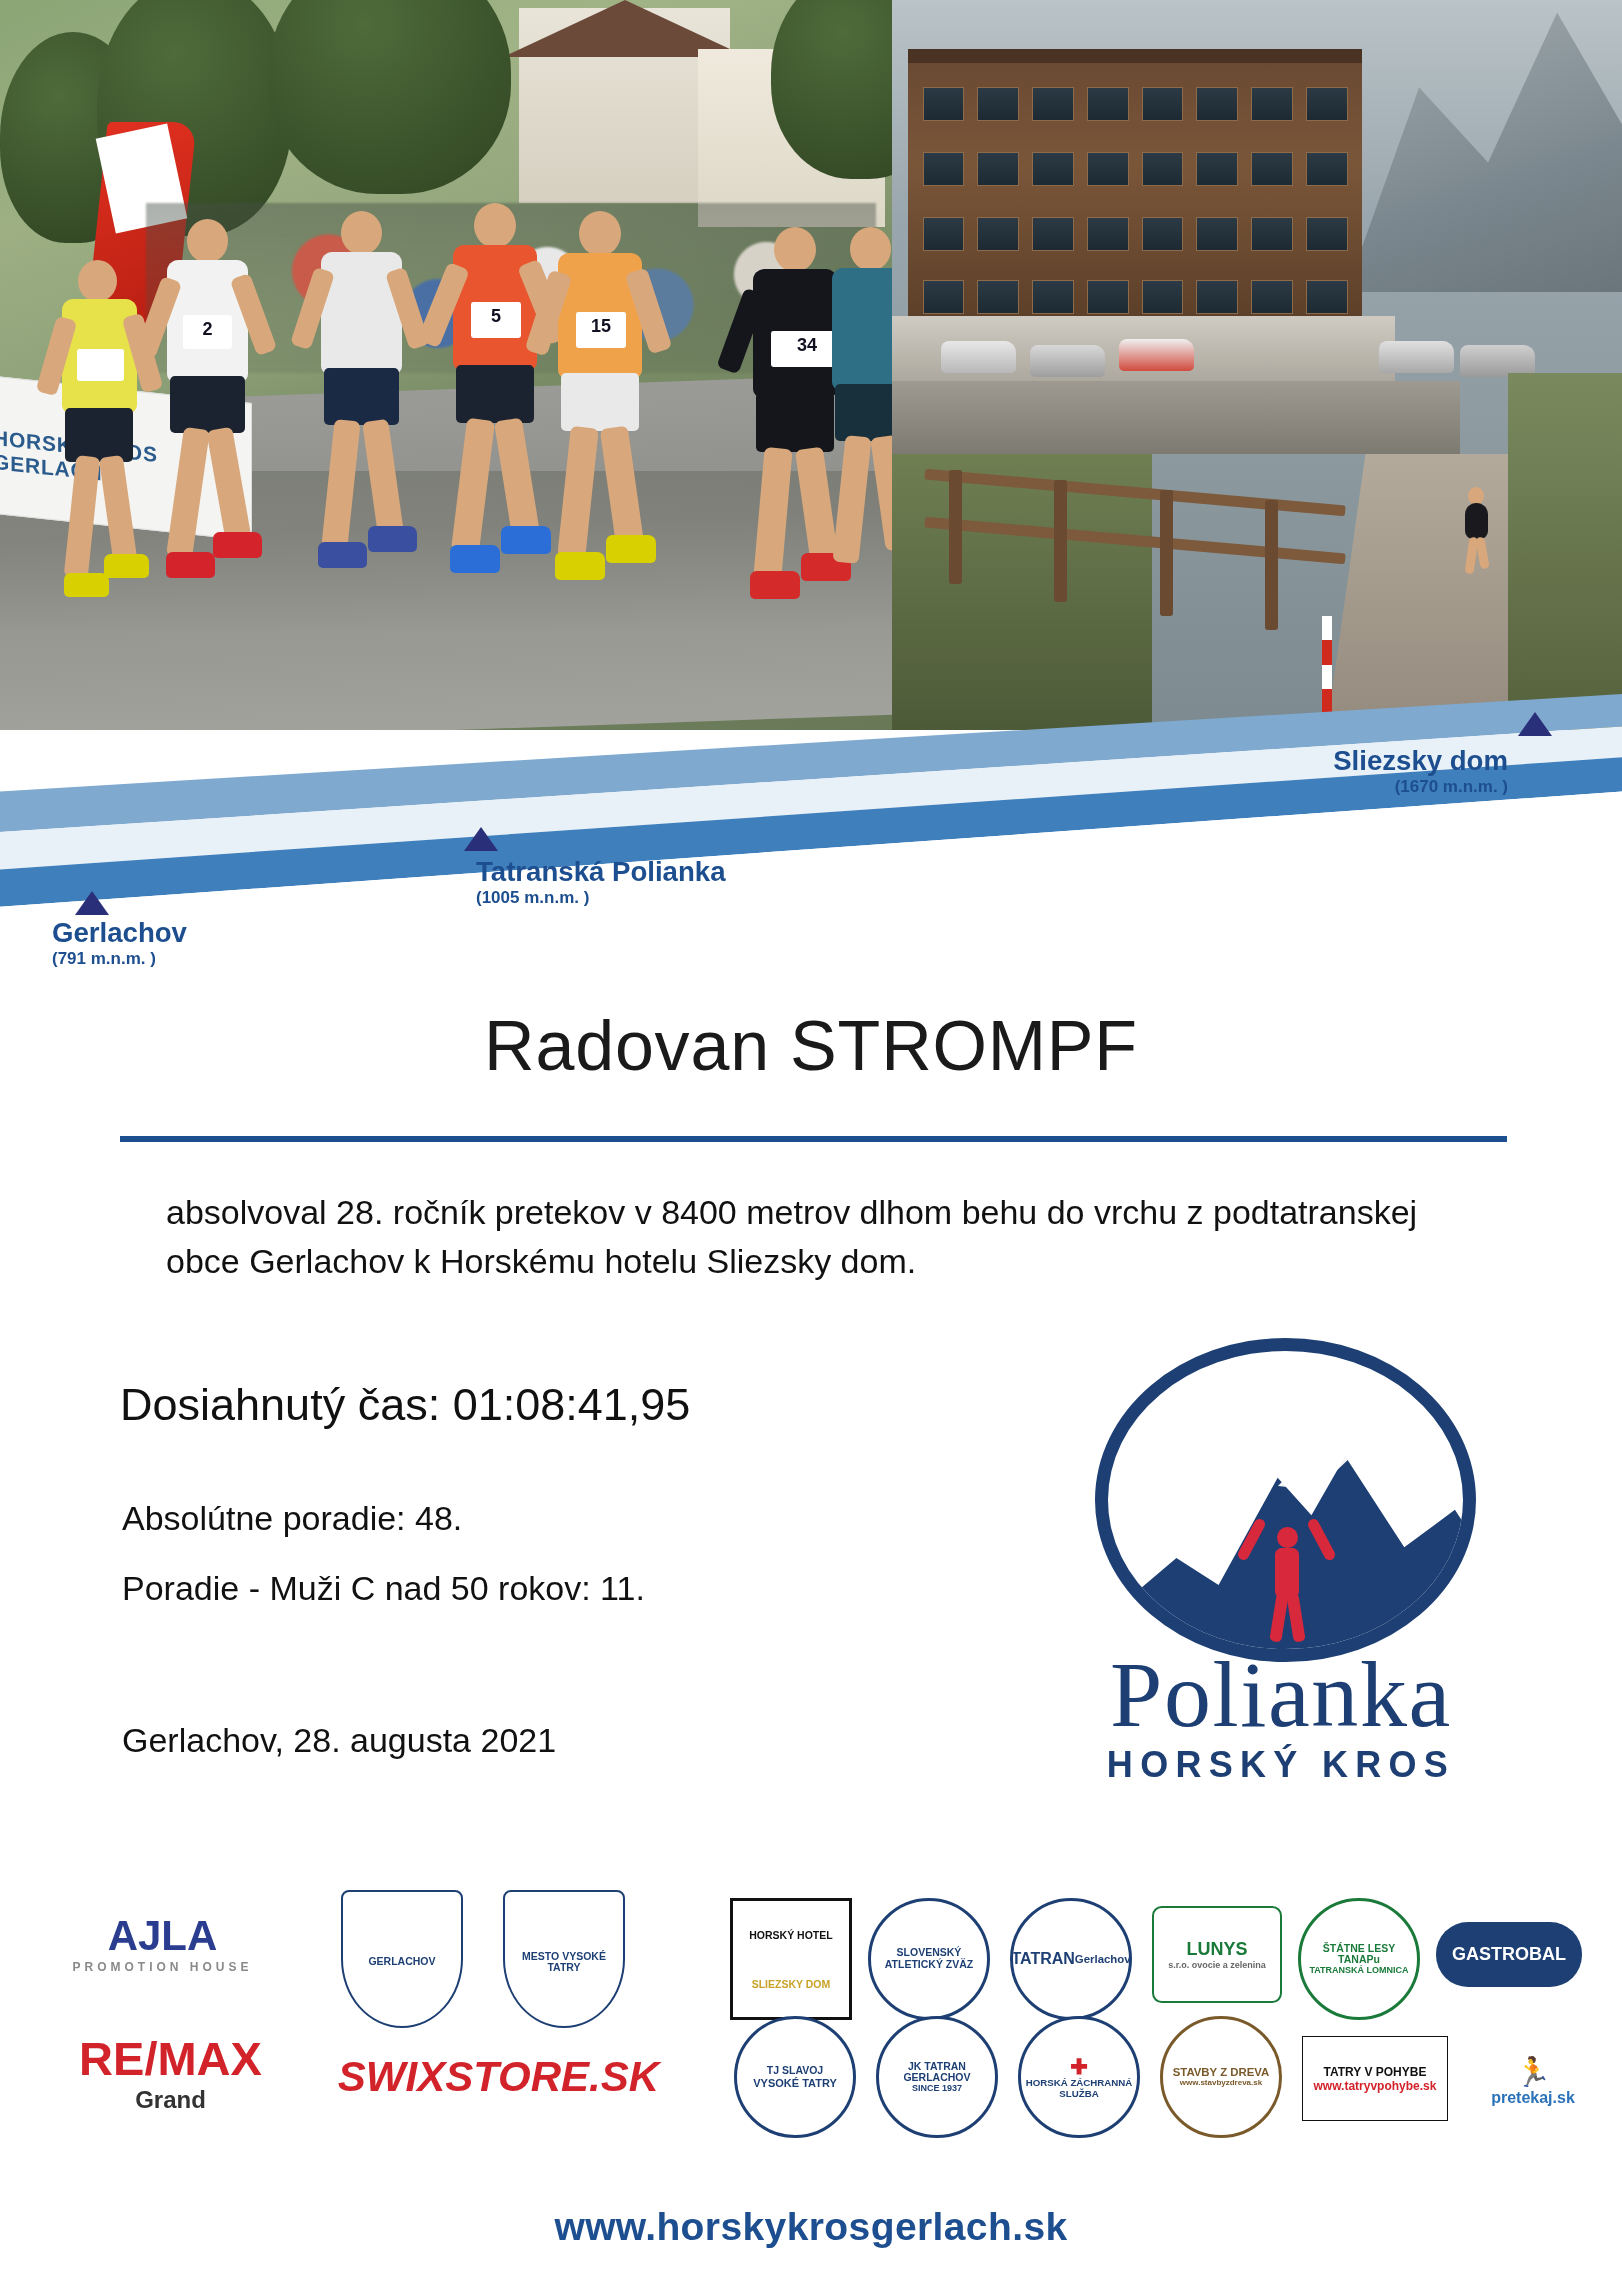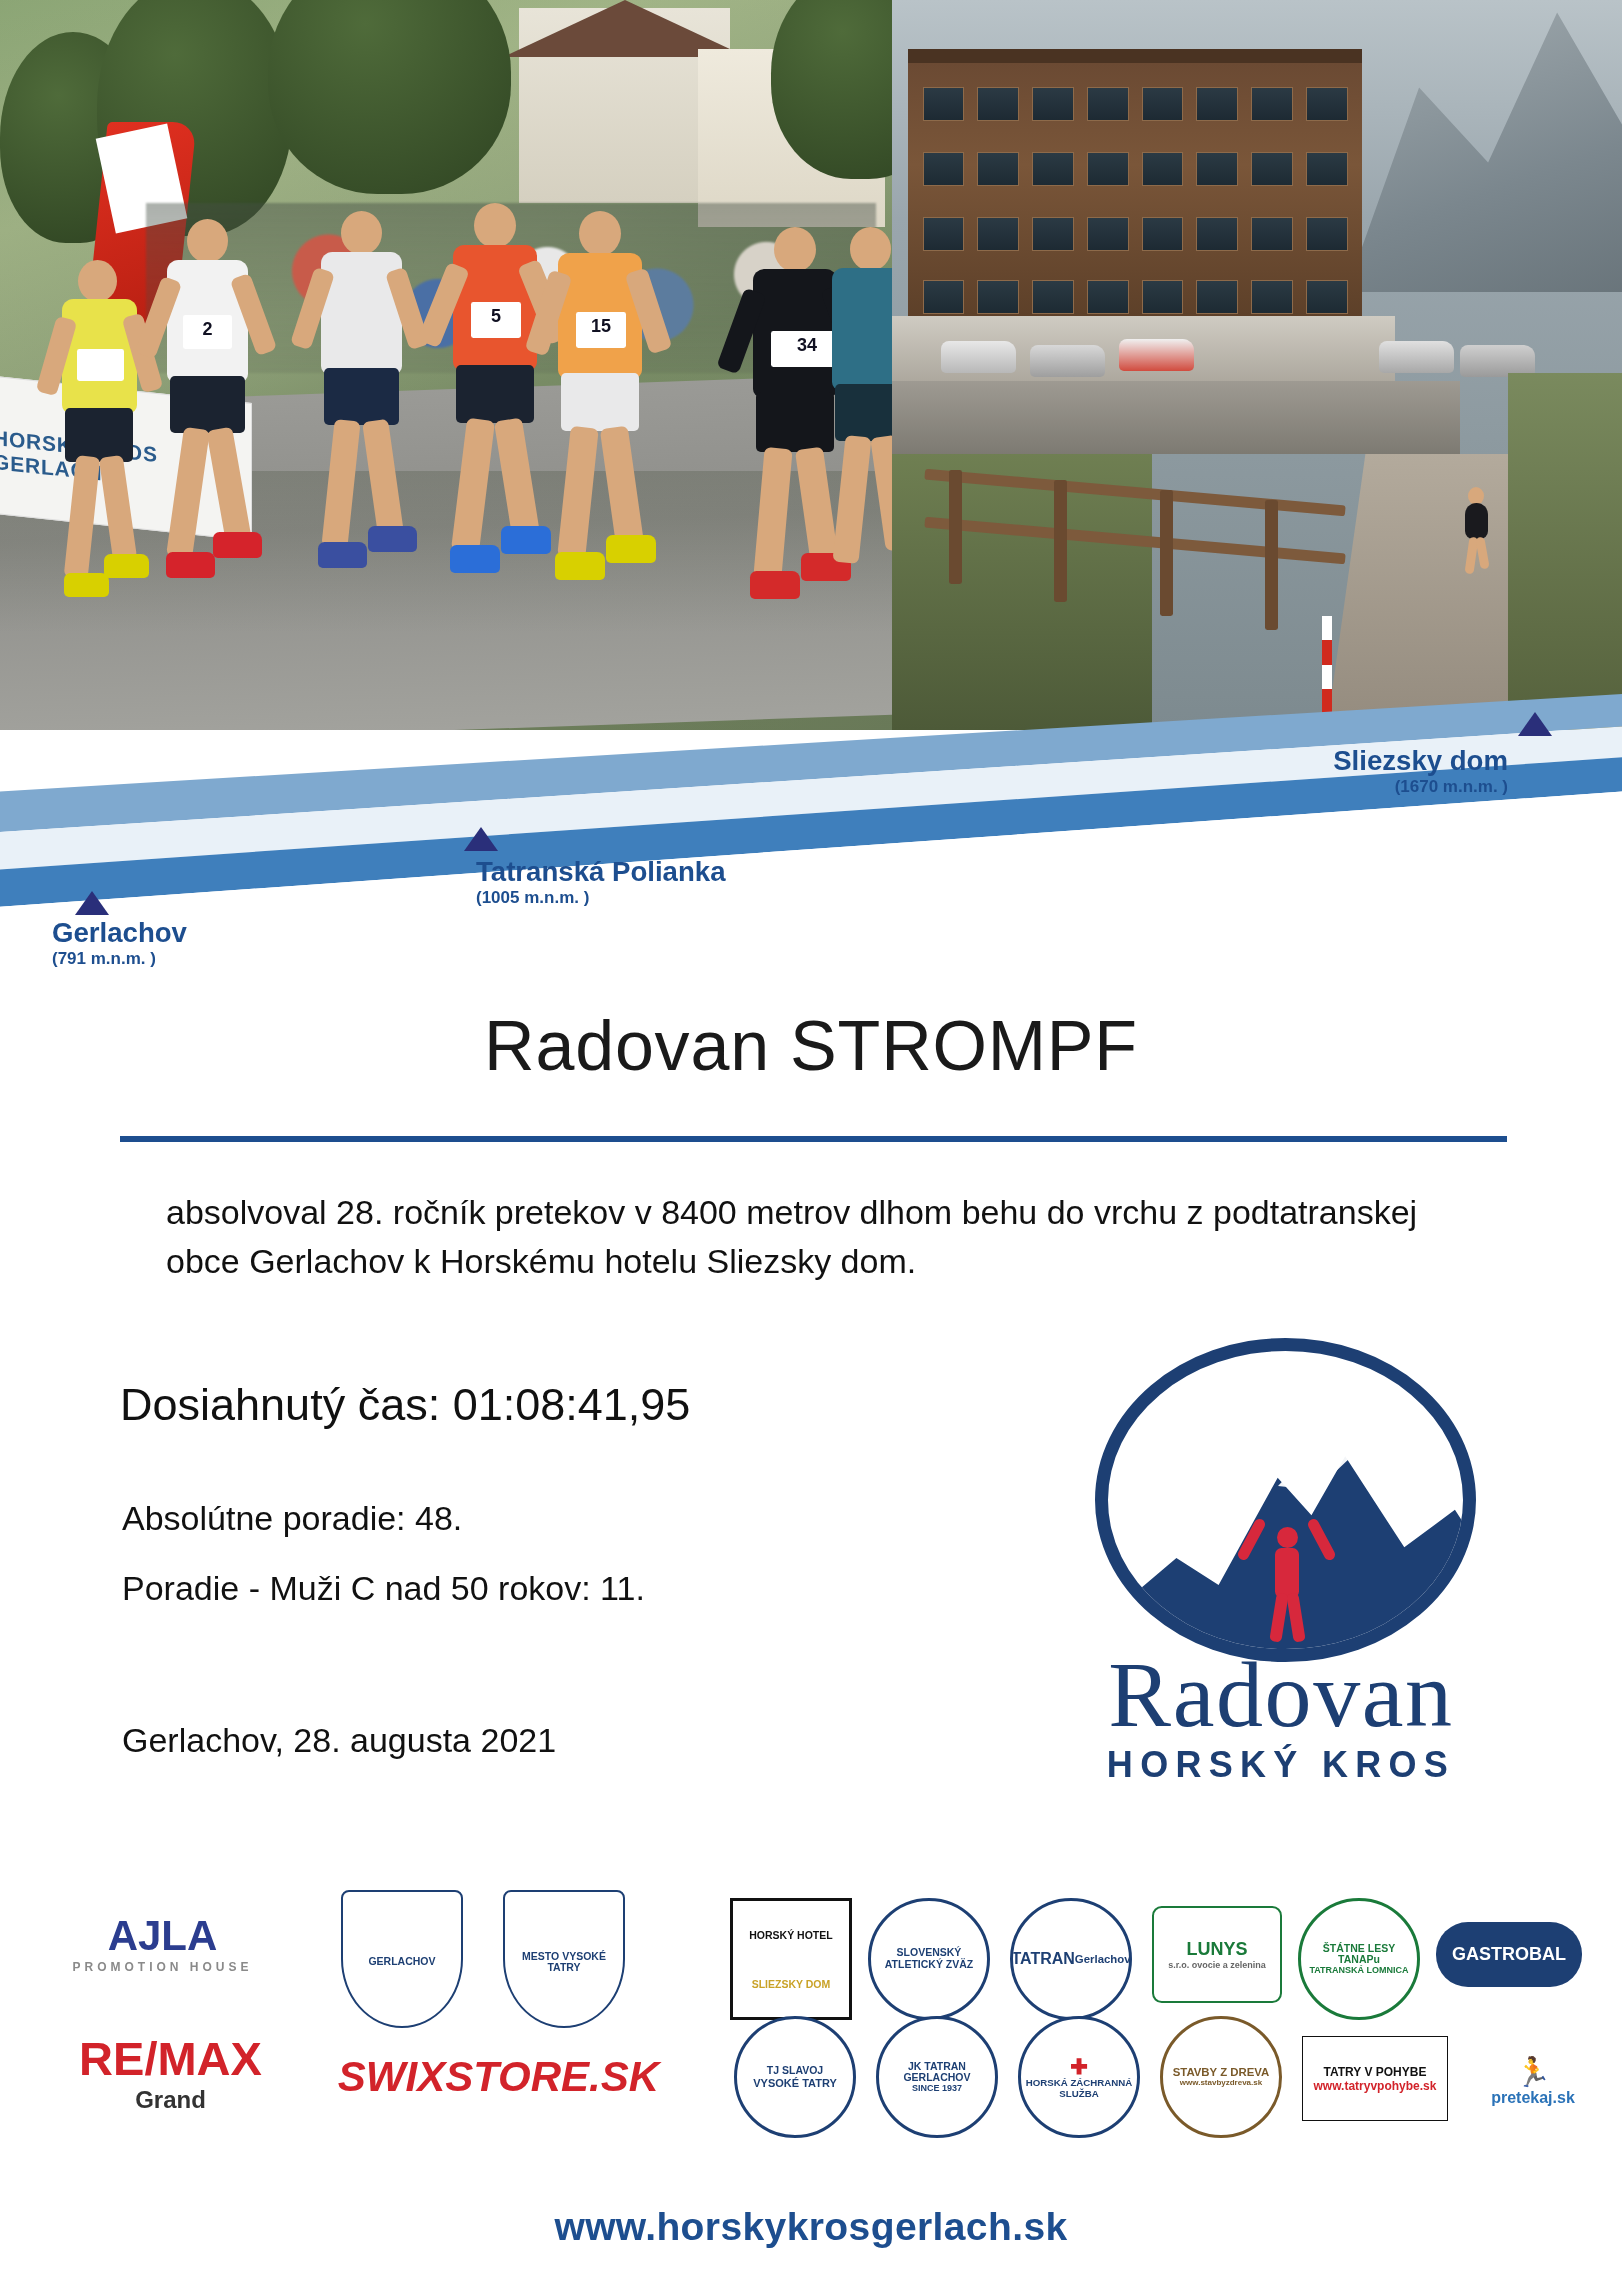--- a/index.html
+++ b/index.html
@@ -563,21 +563,21 @@
       <div class="logo-snow"></div>
     </div>
     <div class="logo-person">
       <div class="lp-armL"></div>
         <div class="lp-armR"></div>
       <div class="lp-head"></div>
         <div class="lp-body"></div>
       <div class="lp-legL"></div>
         <div class="lp-legR"></div>
     </div>
-    <div class="logo-word">Radovan</div>
+    <div class="logo-word">Polianka</div>
     <div class="logo-sub">HORSKÝ KROS</div>
   </div>
 
   <div class="sponsors">
 
     <div class="sp" style="left:57px; top:8px; width:211px; height:89px; flex-direction:column;">
       <div class="sp-text" style="font-size:42px; color:#2b3d8f;">AJLA</div>
       <div class="sp-text" style="font-size:12px; letter-spacing:4px; color:#8a8a8a;">PROMOTION HOUSE</div>
     </div>
 

